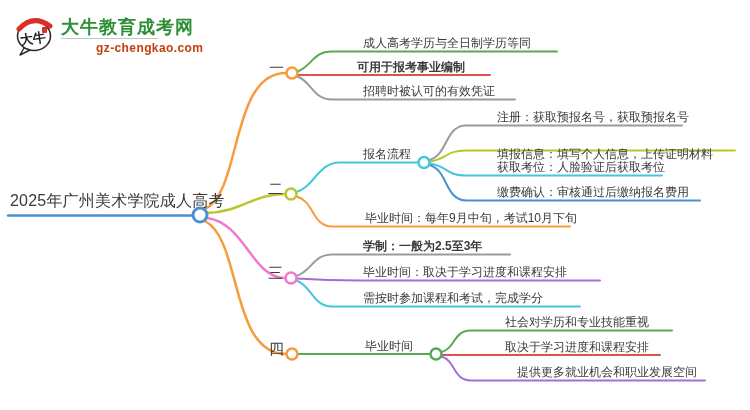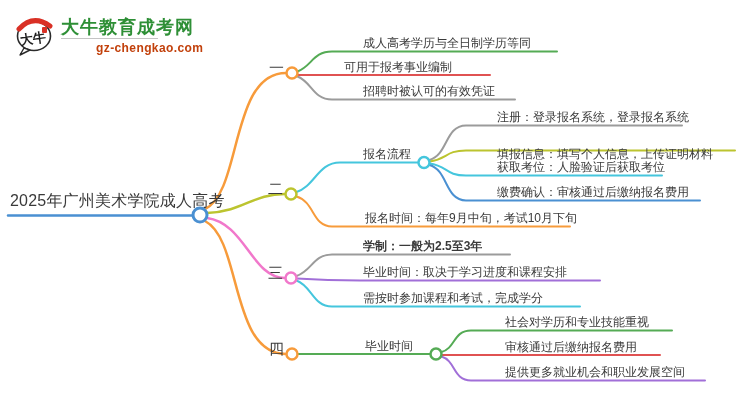--- a/index.html
+++ b/index.html
@@ -83,30 +83,30 @@
 </div>
 
 <div class="abs topic" style="left:10px;top:191px;width:186px;">2025年广州美术学院成人高考</div>
 
 <div class="abs branch-label" style="left:258px;top:59px;width:26px;">一</div>
 <div class="abs branch-label" style="left:257px;top:180px;width:26px;">二</div>
 <div class="abs branch-label" style="left:257px;top:264px;width:26px;">三</div>
 <div class="abs branch-label" style="left:258px;top:340px;width:26px;">四</div>
 
 <div class="abs leaf" style="left:363px;top:35px;">成人高考学历与全日制学历等同</div>
-<div class="abs leaf" style="left:344px;top:59px;">可用于报考事业编制</div>
+<div class="abs leaf" style="left:357px;top:59px;font-weight:bold;">可用于报考事业编制</div>
 <div class="abs leaf" style="left:363px;top:83px;">招聘时被认可的有效凭证</div>
 
 <div class="abs subtopic" style="left:363px;top:146px;">报名流程</div>
-<div class="abs leaf" style="left:497px;top:109px;">注册：登录报名系统，登录报名系统</div>
+<div class="abs leaf" style="left:497px;top:109px;">注册：获取预报名号，获取预报名号</div>
 <div class="abs leaf" style="left:497px;top:134px;margin-top:12px;">填报信息：填写个人信息，上传证明材料</div>
 <div class="abs leaf" style="left:497px;top:159px;">获取考位：人脸验证后获取考位</div>
 <div class="abs leaf" style="left:497px;top:184px;">缴费确认：审核通过后缴纳报名费用</div>
-<div class="abs leaf" style="left:365px;top:210px;">报名时间：每年9月中旬，考试10月下旬</div>
+<div class="abs leaf" style="left:365px;top:210px;">毕业时间：每年9月中旬，考试10月下旬</div>
 
 <div class="abs leaf" style="left:363px;top:238px;font-weight:bold;">学制：一般为2.5至3年</div>
 <div class="abs leaf" style="left:363px;top:264px;">毕业时间：取决于学习进度和课程安排</div>
 <div class="abs leaf" style="left:363px;top:290px;">需按时参加课程和考试，完成学分</div>
 
 <div class="abs subtopic" style="left:365px;top:338px;">毕业时间</div>
 <div class="abs leaf" style="left:505px;top:314px;">社会对学历和专业技能重视</div>
-<div class="abs leaf" style="left:505px;top:339px;">审核通过后缴纳报名费用</div>
-<div class="abs leaf" style="left:505px;top:364px;font-family:Liberation Serif, serif;">提供更多就业机会和职业发展空间</div>
+<div class="abs leaf" style="left:505px;top:339px;">取决于学习进度和课程安排</div>
+<div class="abs leaf" style="left:517px;top:364px;font-family:Liberation Serif, serif;">提供更多就业机会和职业发展空间</div>
 
 </body></html>

